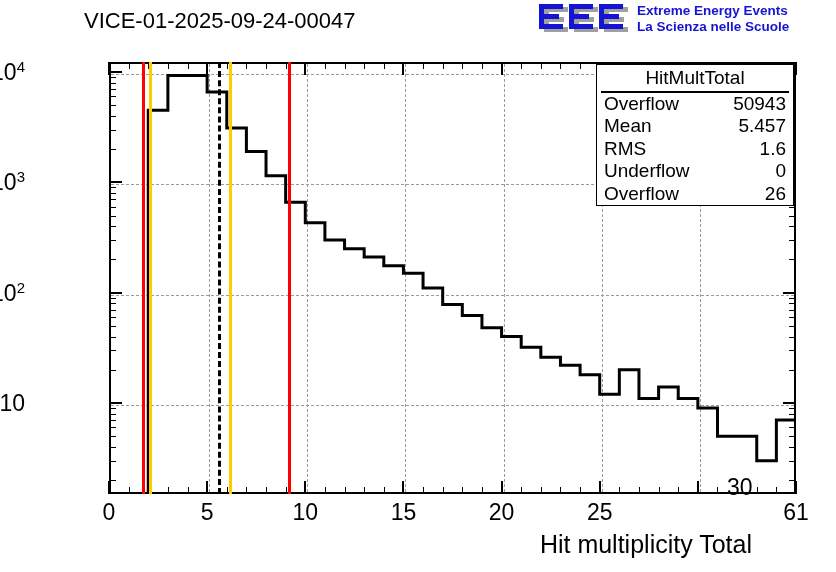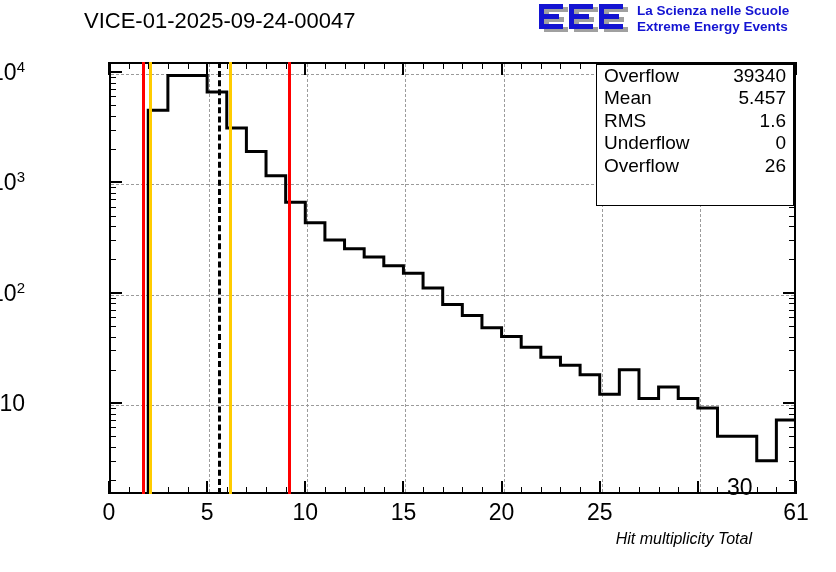--- a/index.html
+++ b/index.html
@@ -48,21 +48,21 @@
   .tick-y-right-minor{height:1px;width:7px;}
 
   
   .xlab{position:absolute;font-size:23px;color:#000;text-align:center;
         transform:translateX(-50%);white-space:nowrap;}
   .ylab{position:absolute;font-size:23px;color:#000;text-align:right;
         white-space:nowrap;transform:translateY(-50%);}
   .ylab sup{font-size:15px;vertical-align:super;}
   .axis-title-x{
     position:absolute;right:8px;top:530px;
-    font-size:16px;color:#000;white-space:nowrap;font-style:italic;
+    font-size:25px;color:#000;white-space:nowrap;
   }
 
   
   .stats-box{
     position:absolute;left:596px;top:64px;width:198px;height:142px;
     background:#ffffff;border:1px solid #000;box-sizing:border-box;
     font-size:19px;color:#000;
   }
   .stats-title{
     text-align:center;padding-top:2px;height:24px;line-height:22px;
@@ -113,22 +113,22 @@
         <rect x="32" y="12" width="20" height="5"></rect>
         <rect x="32" y="22" width="24" height="5"></rect>
         <rect x="32" y="2" width="5" height="25"></rect>
         <rect x="62" y="2" width="24" height="5"></rect>
         <rect x="62" y="12" width="20" height="5"></rect>
         <rect x="62" y="22" width="24" height="5"></rect>
         <rect x="62" y="2" width="5" height="25"></rect>
       </g>
     </svg>
     <div class="logo-text">
+      <div>Extreme Energy Events</div>
       <div>La Scienza nelle Scuole</div>
-      <div>Extreme Energy Events</div>
     </div>
   </div>
 
   <div class="frame" id="frame">
       <div class="grid-line grid-v" style="left: 98.1429px;"></div>
       <div class="grid-line grid-v" style="left: 196.286px;"></div>
       <div class="grid-line grid-v" style="left: 294.429px;"></div>
       <div class="grid-line grid-v" style="left: 392.571px;"></div>
       <div class="grid-line grid-v" style="left: 490.714px;"></div>
       <div class="grid-line grid-v" style="left: 588.857px;"></div>
@@ -307,24 +307,25 @@
       <div class="xlab" style="left: 796px; top: 499px;">61</div>
       <div class="ylab" style="right: 735px; top: 402.999px;">10</div>
       <div class="ylab" style="right: 735px; top: 292.666px;">10<sup>2</sup></div>
       <div class="ylab" style="right: 735px; top: 182.333px;">10<sup>3</sup></div>
       <div class="ylab" style="right: 735px; top: 72px;">10<sup>4</sup></div>
     </div>
 
   <div class="axis-title-x">Hit multiplicity Total</div>
 
   <div class="stats-box">
+    <div class="stats-title">HitMultTotal</div>
     <div id="stats-rows">
         <div class="stats-row">
           <span class="k">Overflow</span>
-          <span class="v">39340</span>
+          <span class="v">50943</span>
         </div>
         <div class="stats-row">
           <span class="k">Mean</span>
           <span class="v">5.457</span>
         </div>
         <div class="stats-row">
           <span class="k">RMS</span>
           <span class="v">1.6</span>
         </div>
         <div class="stats-row">

